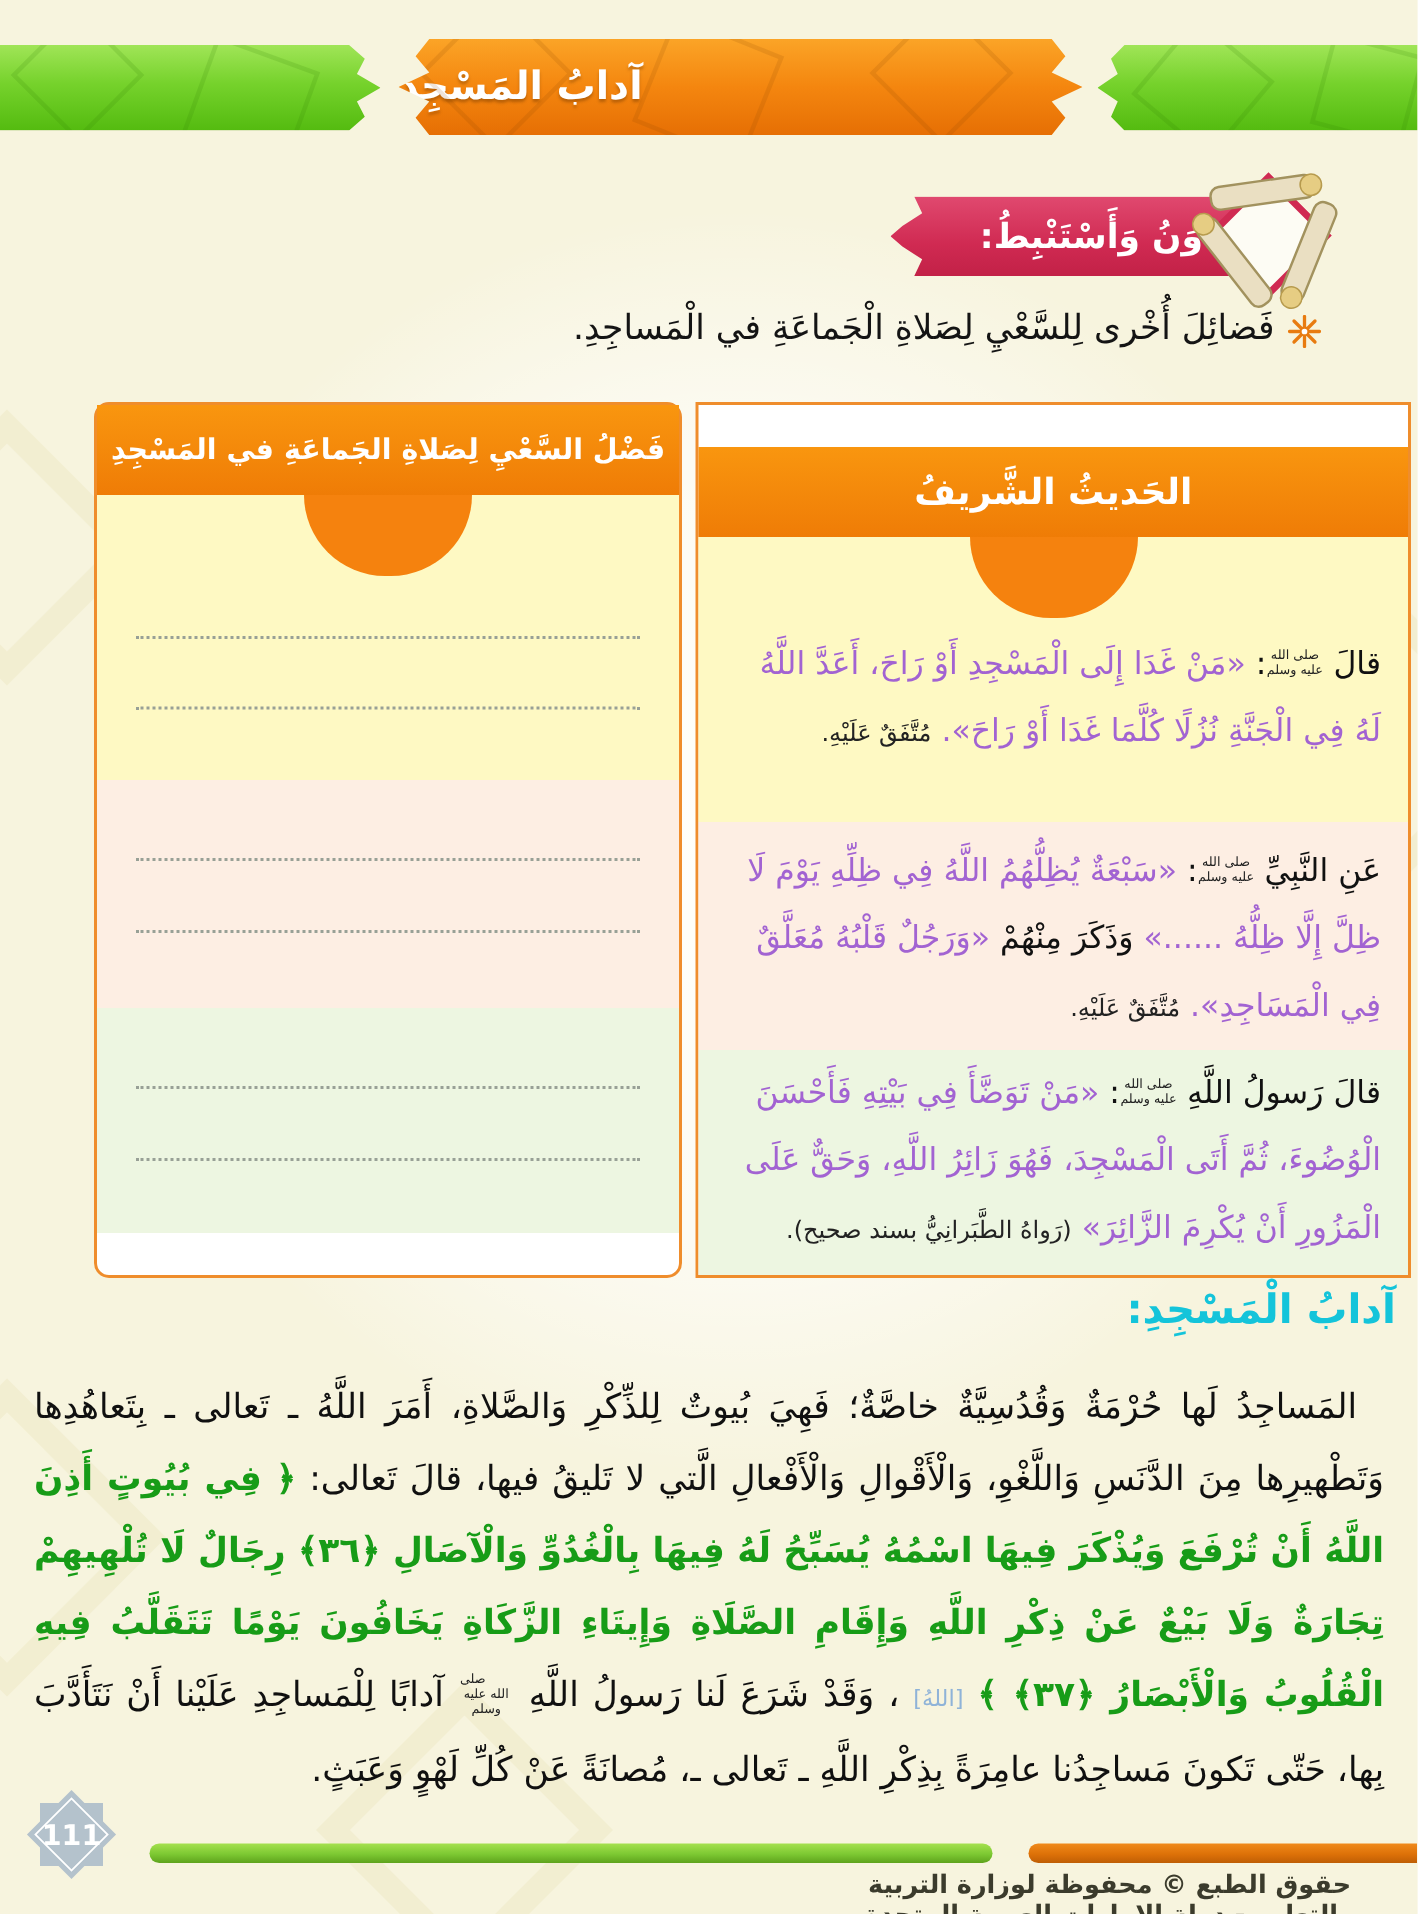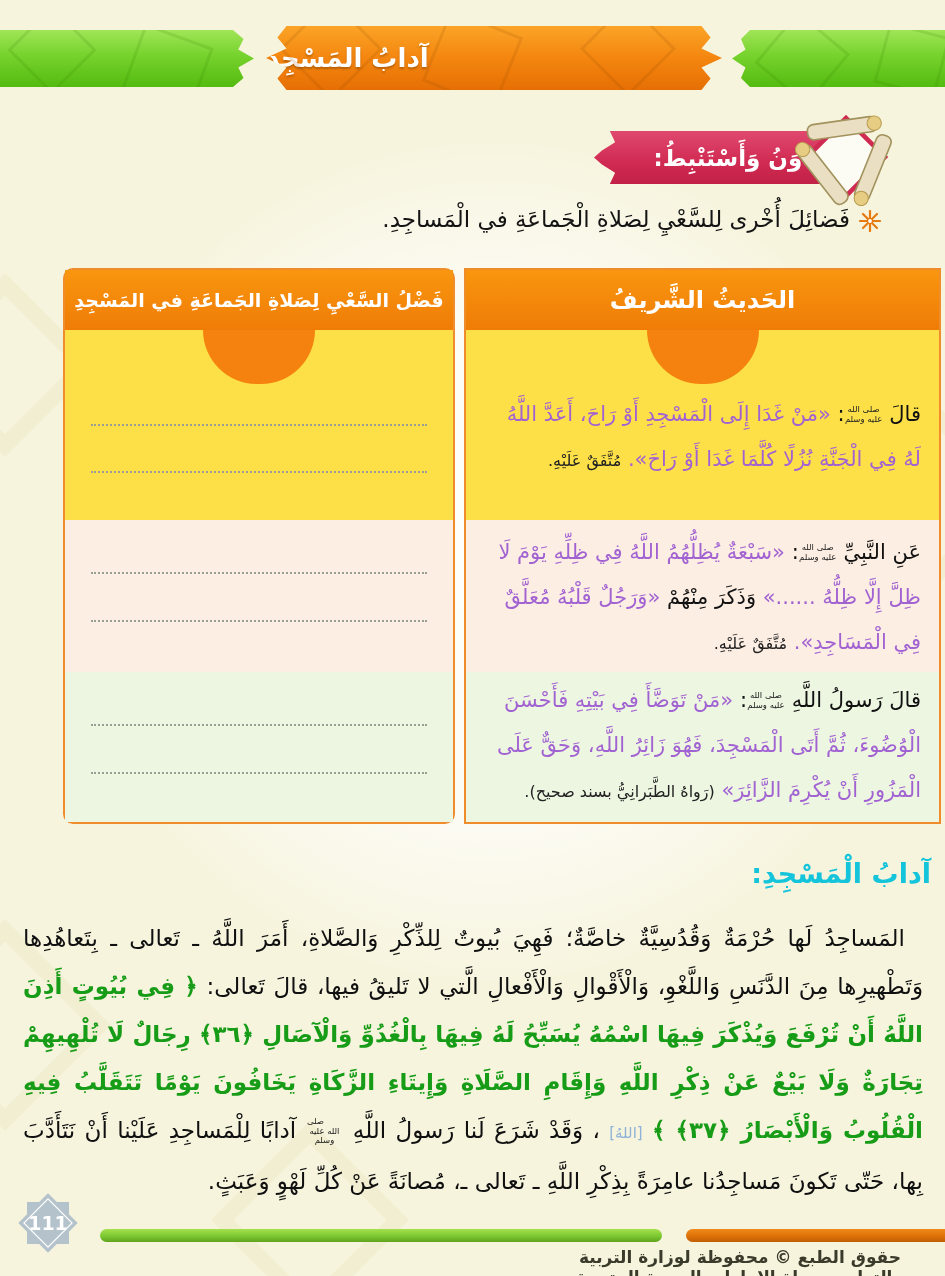--- a/index.html
+++ b/index.html
@@ -53,24 +53,24 @@
 
   
   .duo-table{ position:absolute; top:268px; right:4px; left:63px; width:878px; display:flex; gap:9px; z-index:2; }
   .col{ border:2px solid #ef8d2c; background:#fff; }
   .col-hadith{ width:477px; }
   .col-virtue{ width:392px;border-radius:10px; }
   .col-head{
     height:60px; background:linear-gradient(180deg,#f9960f,#ef7c06);
     color:#fff; font-weight:bold; display:flex; align-items:center; justify-content:center;
   }
-  .col-hadith .col-head{ font-size:24px; }
+  .col-hadith .col-head{ font-size:24px;margin-top:28px; }
   .col-virtue .col-head{ font-size:19px; }
   .row{ position:relative; overflow:hidden; }
-  .row.r1{ height:190px; background:#fde047; }
+  .row.r1{ height:190px; background:#fef9c3; }
   .row.r2{ height:152px; background:#fdeee3; }
   .row.r3{ height:150px; background:#edf6e1; }
   .notch{
     position:absolute; top:0; left:50%; transform:translateX(-50%);
     width:112px; height:54px; background:#f5820e; border-radius:0 0 62px 62px;
   }
   .hadith-text{ padding:10px 18px 0; font-size:21px; line-height:45px; color:#111; text-align:right; }
   .row.r1 .hadith-text{ padding-top:62px; }
   .row.r3 .hadith-text{ padding-top:6px; }
   .purple{ color:#a263d2; }

